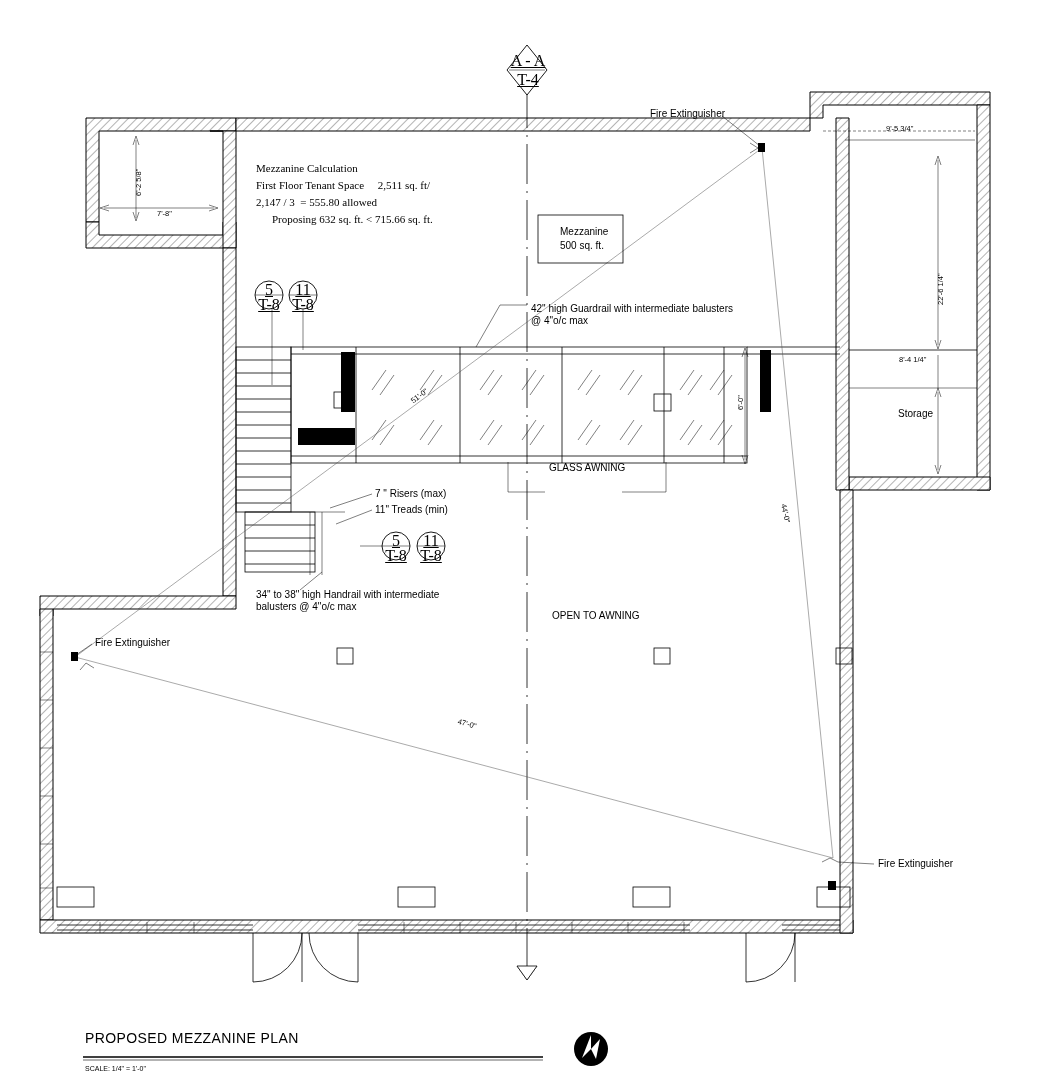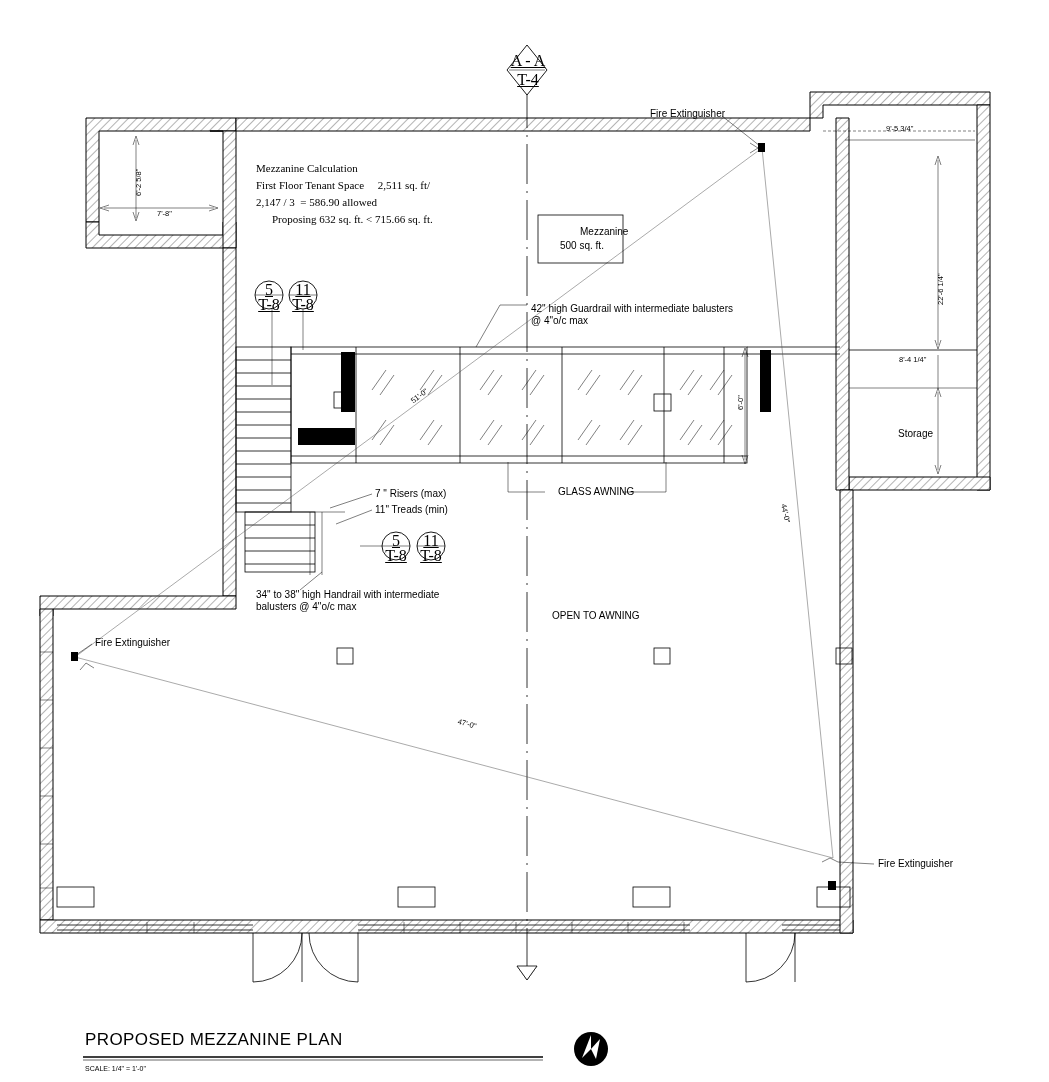--- a/index.html
+++ b/index.html
@@ -45,21 +45,21 @@
     font-family: "Liberation Sans", sans-serif;
   }
   .tag {
     font-size: 16px;
     font-family: "Liberation Serif", serif;
     text-align: center;
     text-decoration: underline;
   }
   .title-main {
     font-family: "Liberation Sans", sans-serif;
-    font-size: 17px;
+    font-size: 14px;
     letter-spacing: 0.4px;
   }
   .title-scale {
     font-family: "Liberation Sans", sans-serif;
     font-size: 7px;
   }
   .rot90 { transform: rotate(-90deg); transform-origin: left top; }
   .hatchwall { fill: url(#hatchPattern); stroke: #000; stroke-width: 1; }
   .wall-solid { fill: #000; stroke: none; }
   .thin { fill: none; stroke: #000; stroke-width: 0.8; }
@@ -341,44 +341,44 @@
       <line x1="400" y1="430" x2="470" y2="380" stroke="none"></line>
     </g>
 
   </svg>
 
   <div class="txt tag" style="left:508px; top:52px; width:40px;">A - A</div>
   <div class="txt tag" style="left:508px; top:71px; width:40px;">T-4</div>
 
   <div class="txt note-serif" style="left:256px; top:160px;">Mezzanine Calculation</div>
   <div class="txt note-serif" style="left:256px; top:177px;">First Floor Tenant Space     2,511 sq. ft/</div>
-  <div class="txt note-serif" style="left:256px; top:194px;">2,147 / 3  = 586.90 allowed</div>
+  <div class="txt note-serif" style="left:256px; top:194px;">2,147 / 3  = 555.80 allowed</div>
   <div class="txt note-serif" style="left:272px; top:211px;">Proposing 632 sq. ft. &lt; 715.66 sq. ft.</div>
 
-  <div class="txt note" style="left:580px; top:226px;">Mezzanine</div>
+  <div class="txt note" style="left:560px; top:226px;">Mezzanine</div>
   <div class="txt note" style="left:560px; top:240px;">500 sq. ft.</div>
 
   <div class="txt note" style="left:650px; top:108px;">Fire Extinguisher</div>
   <div class="txt note" style="left:95px; top:637px;">Fire Extinguisher</div>
   <div class="txt note" style="left:878px; top:858px;">Fire Extinguisher</div>
 
   <div class="txt note" style="left:531px; top:303px; line-height:12px;">42" high Guardrail with intermediate balusters
 @ 4"o/c max</div>
 
   <div class="txt note" style="left:375px; top:488px;">7 " Risers (max)</div>
   <div class="txt note" style="left:375px; top:504px;">11" Treads (min)</div>
 
   <div class="txt note" style="left:256px; top:589px; line-height:12px;">34" to 38" high Handrail with intermediate
 balusters @ 4"o/c max</div>
 
-  <div class="txt note" style="left:549px; top:486px;margin-left:9px;">GLASS AWNING</div>
+  <div class="txt note" style="left:549px; top:462px;">GLASS AWNING</div>
 
   <div class="txt note" style="left:552px; top:610px;">OPEN TO AWNING</div>
 
-  <div class="txt note" style="left:898px; top:428px;text-align:center;">Storage</div>
+  <div class="txt note" style="left:898px; top:408px;text-align:center;">Storage</div>
 
   <div class="txt tag" style="left:254px; top:281px; width:30px;">5</div>
   <div class="txt tag" style="left:254px; top:296px; width:30px;">T-8</div>
   <div class="txt tag" style="left:288px; top:281px; width:30px;">11</div>
   <div class="txt tag" style="left:288px; top:296px; width:30px;">T-8</div>
   <div class="txt tag" style="left:381px; top:532px; width:30px;">5</div>
   <div class="txt tag" style="left:381px; top:547px; width:30px;">T-8</div>
   <div class="txt tag" style="left:416px; top:532px; width:30px;">11</div>
   <div class="txt tag" style="left:416px; top:547px; width:30px;">T-8</div>
 

